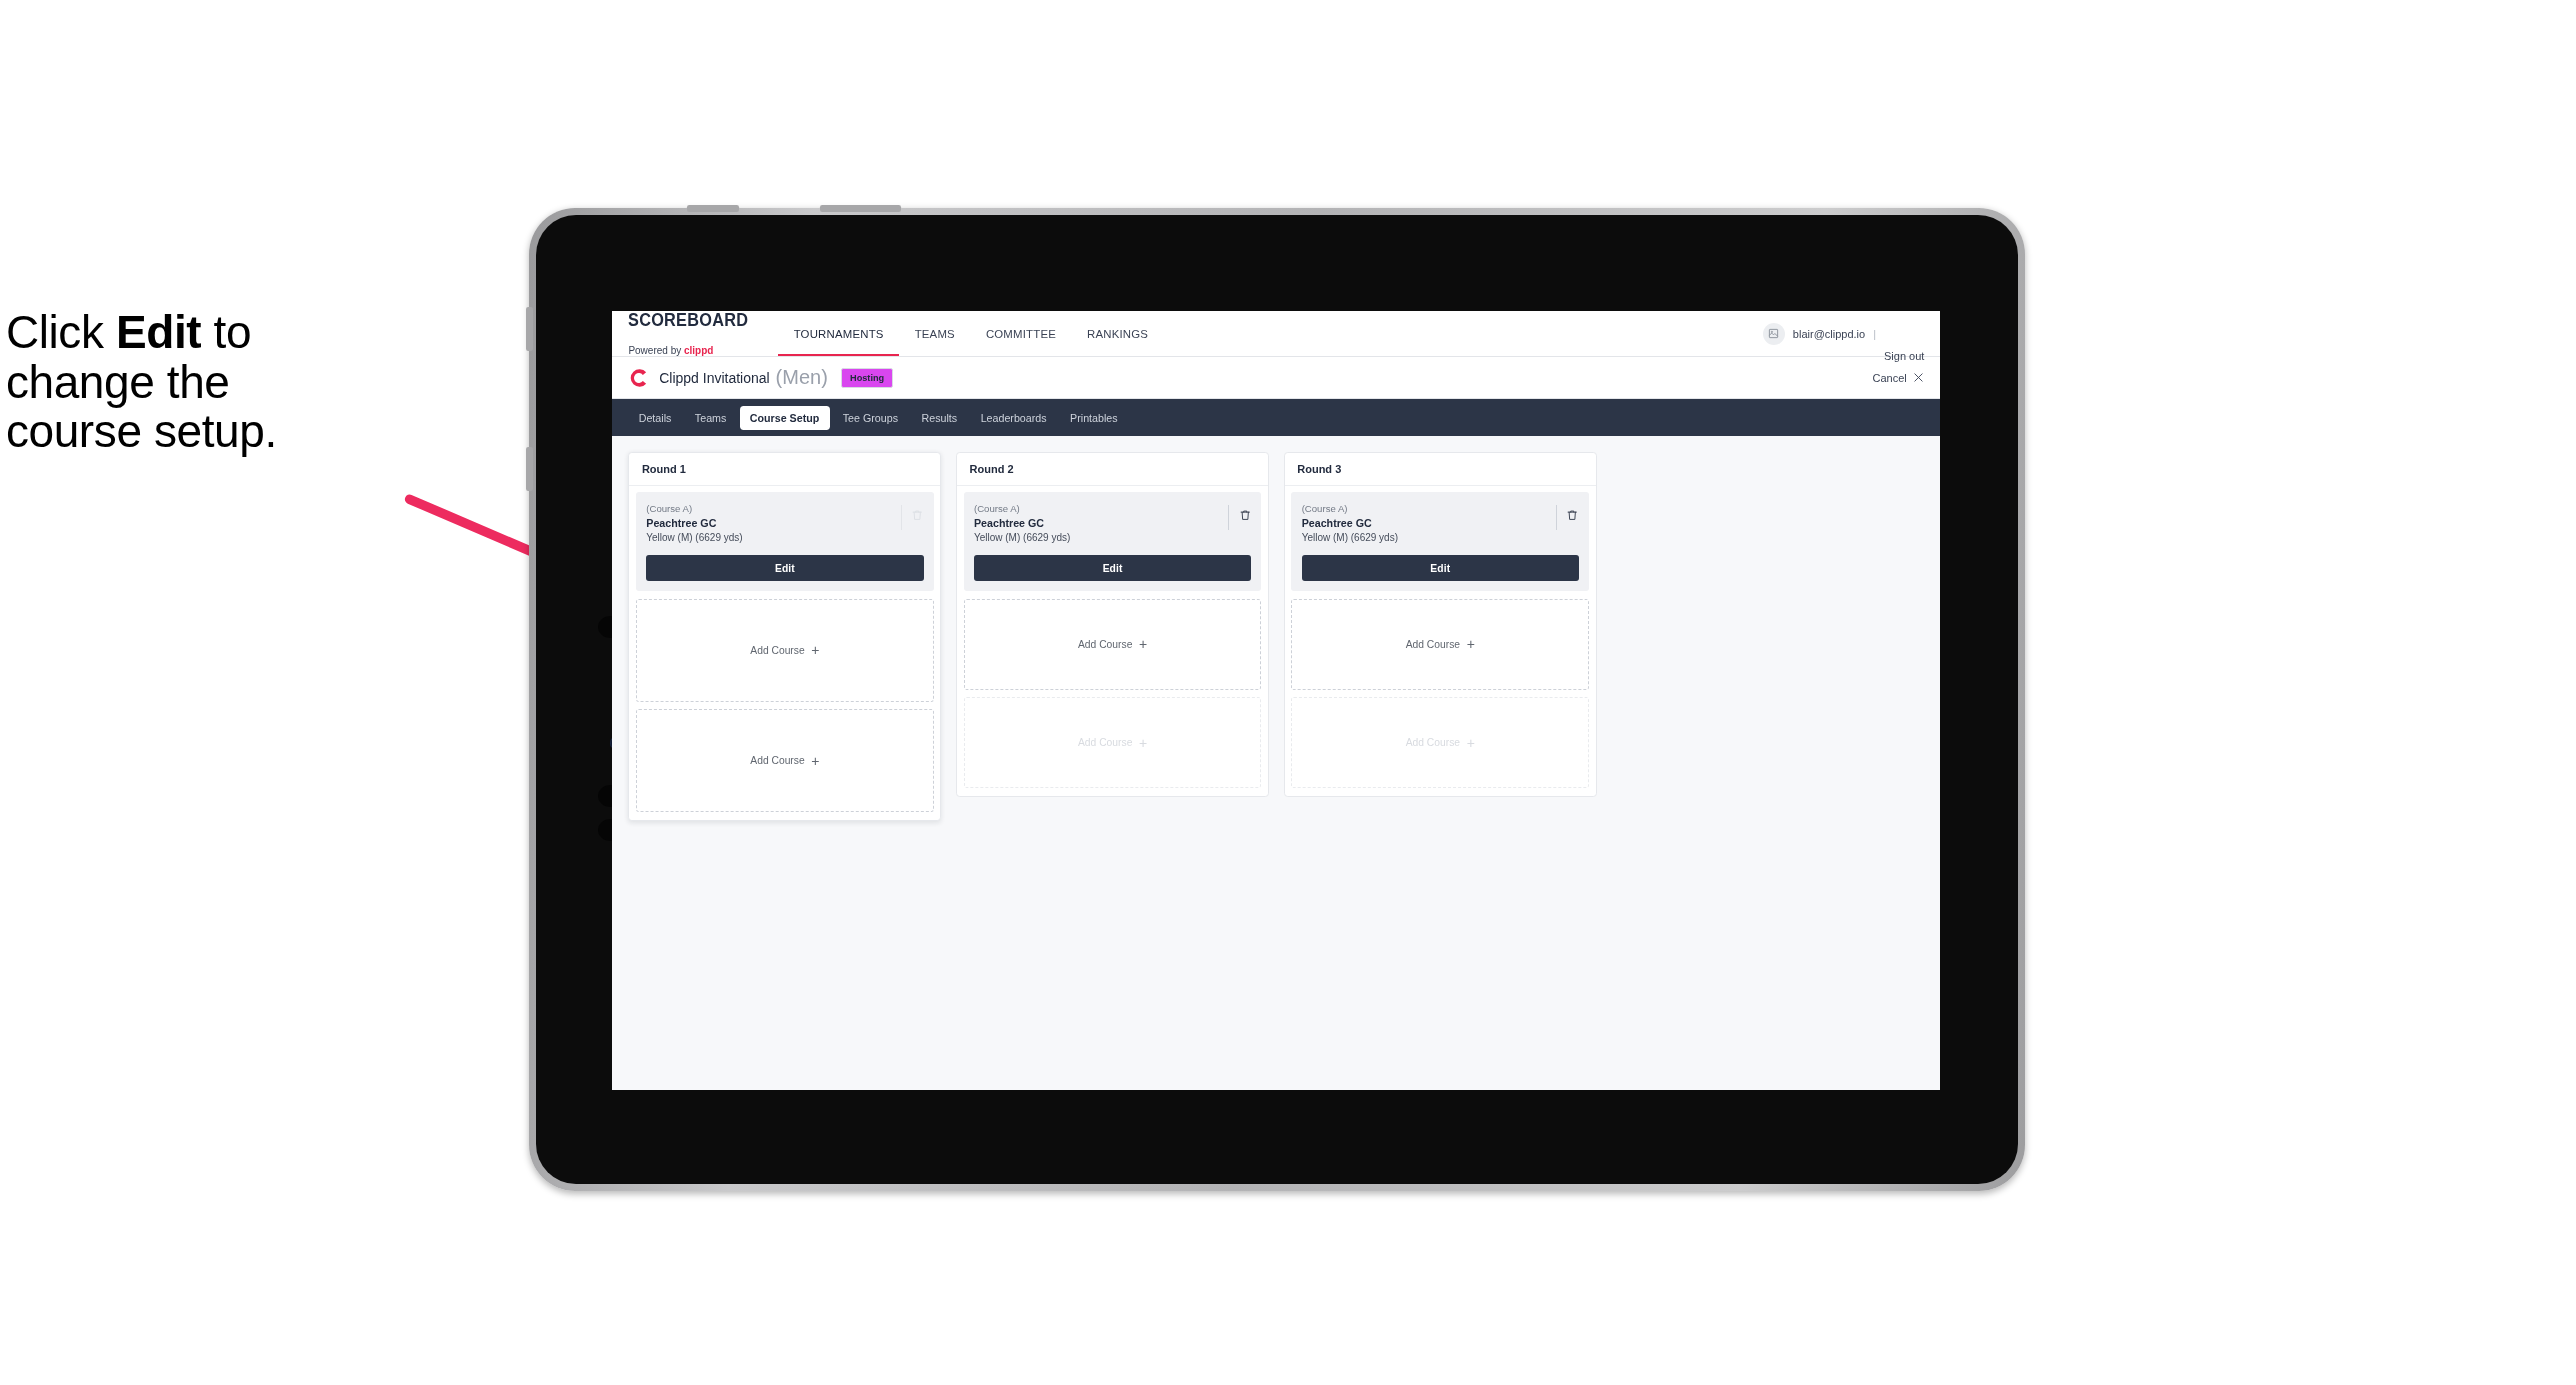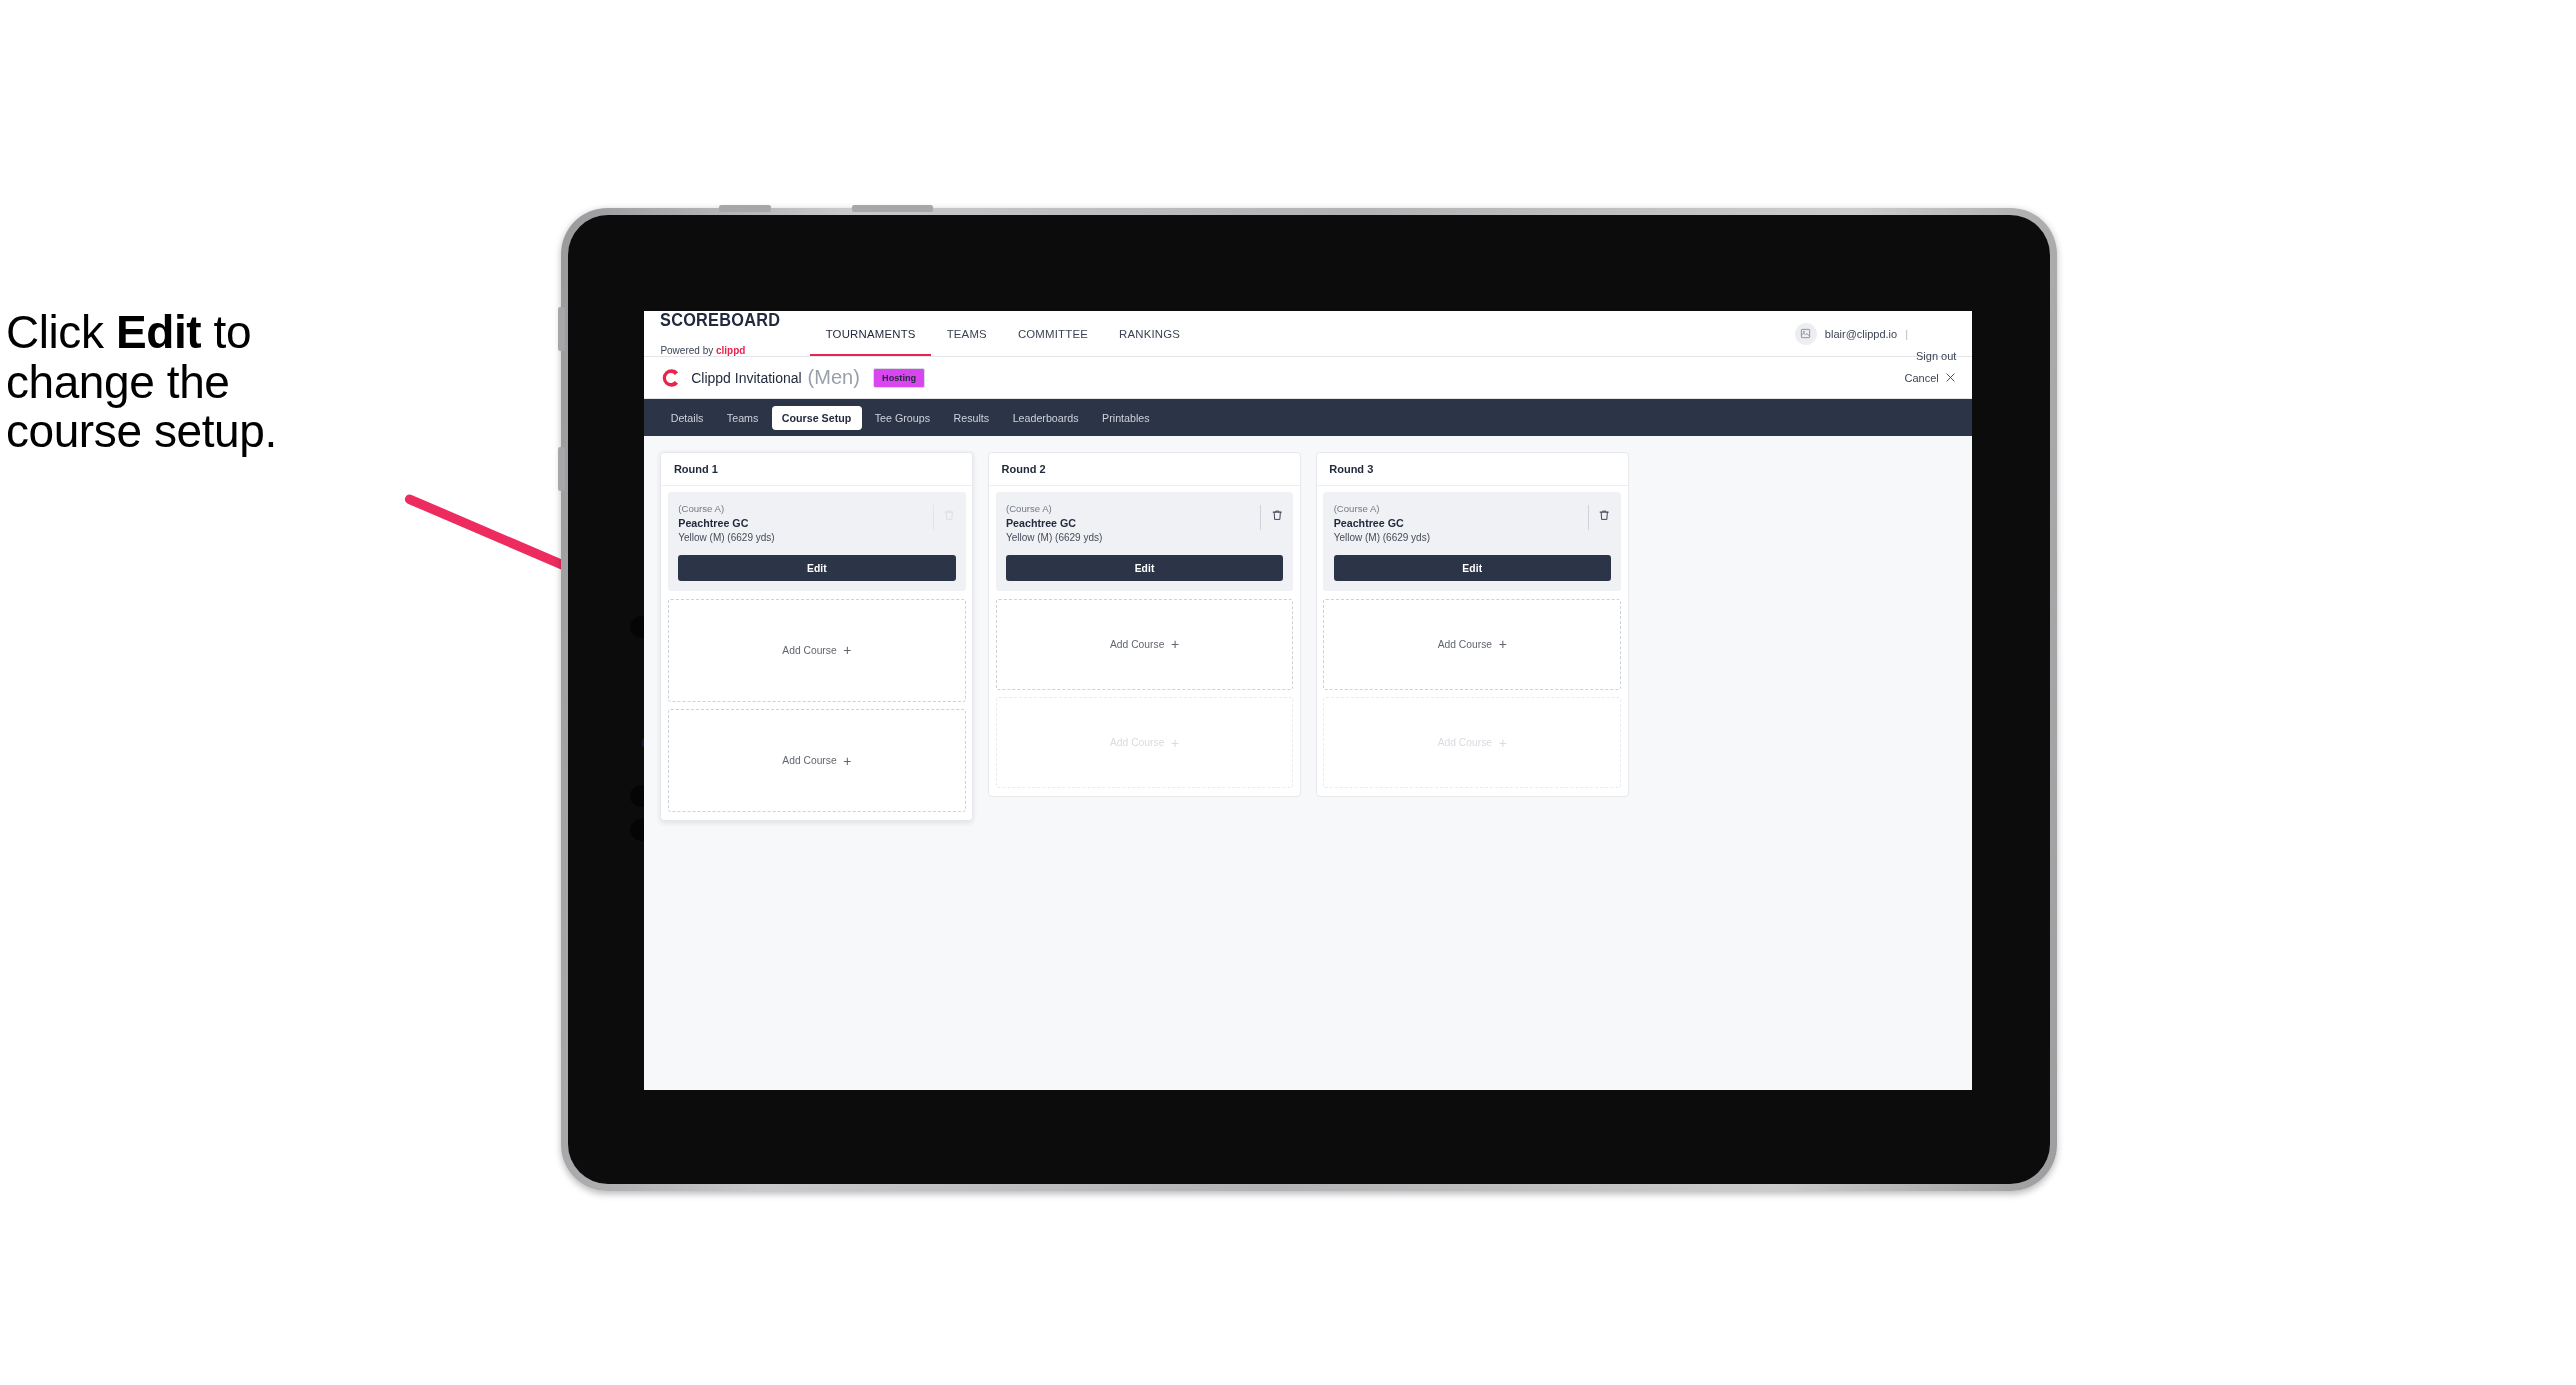--- a/index.html
+++ b/index.html
@@ -38,21 +38,21 @@
     left: 383px;
     top: 464px;
     width: 309px;
     height: 169px;
     pointer-events: none;
   }
 
   
   .device {
     position: absolute;
-    left: 561px;
+    left: 529px;
     top: 208px;
     width: 1496px;
     height: 983px;
     background: linear-gradient(95deg,#9a9a9c 0%, #c9c9cb 18%, #b3b3b5 50%, #cccccd 82%, #9d9d9f 100%);
     border-radius: 46px;
     box-shadow: 0 2.2px 7.4px rgba(0,0,0,0.28);
   }
   .device-screen {
     position: absolute;
     left: 7.4px;

